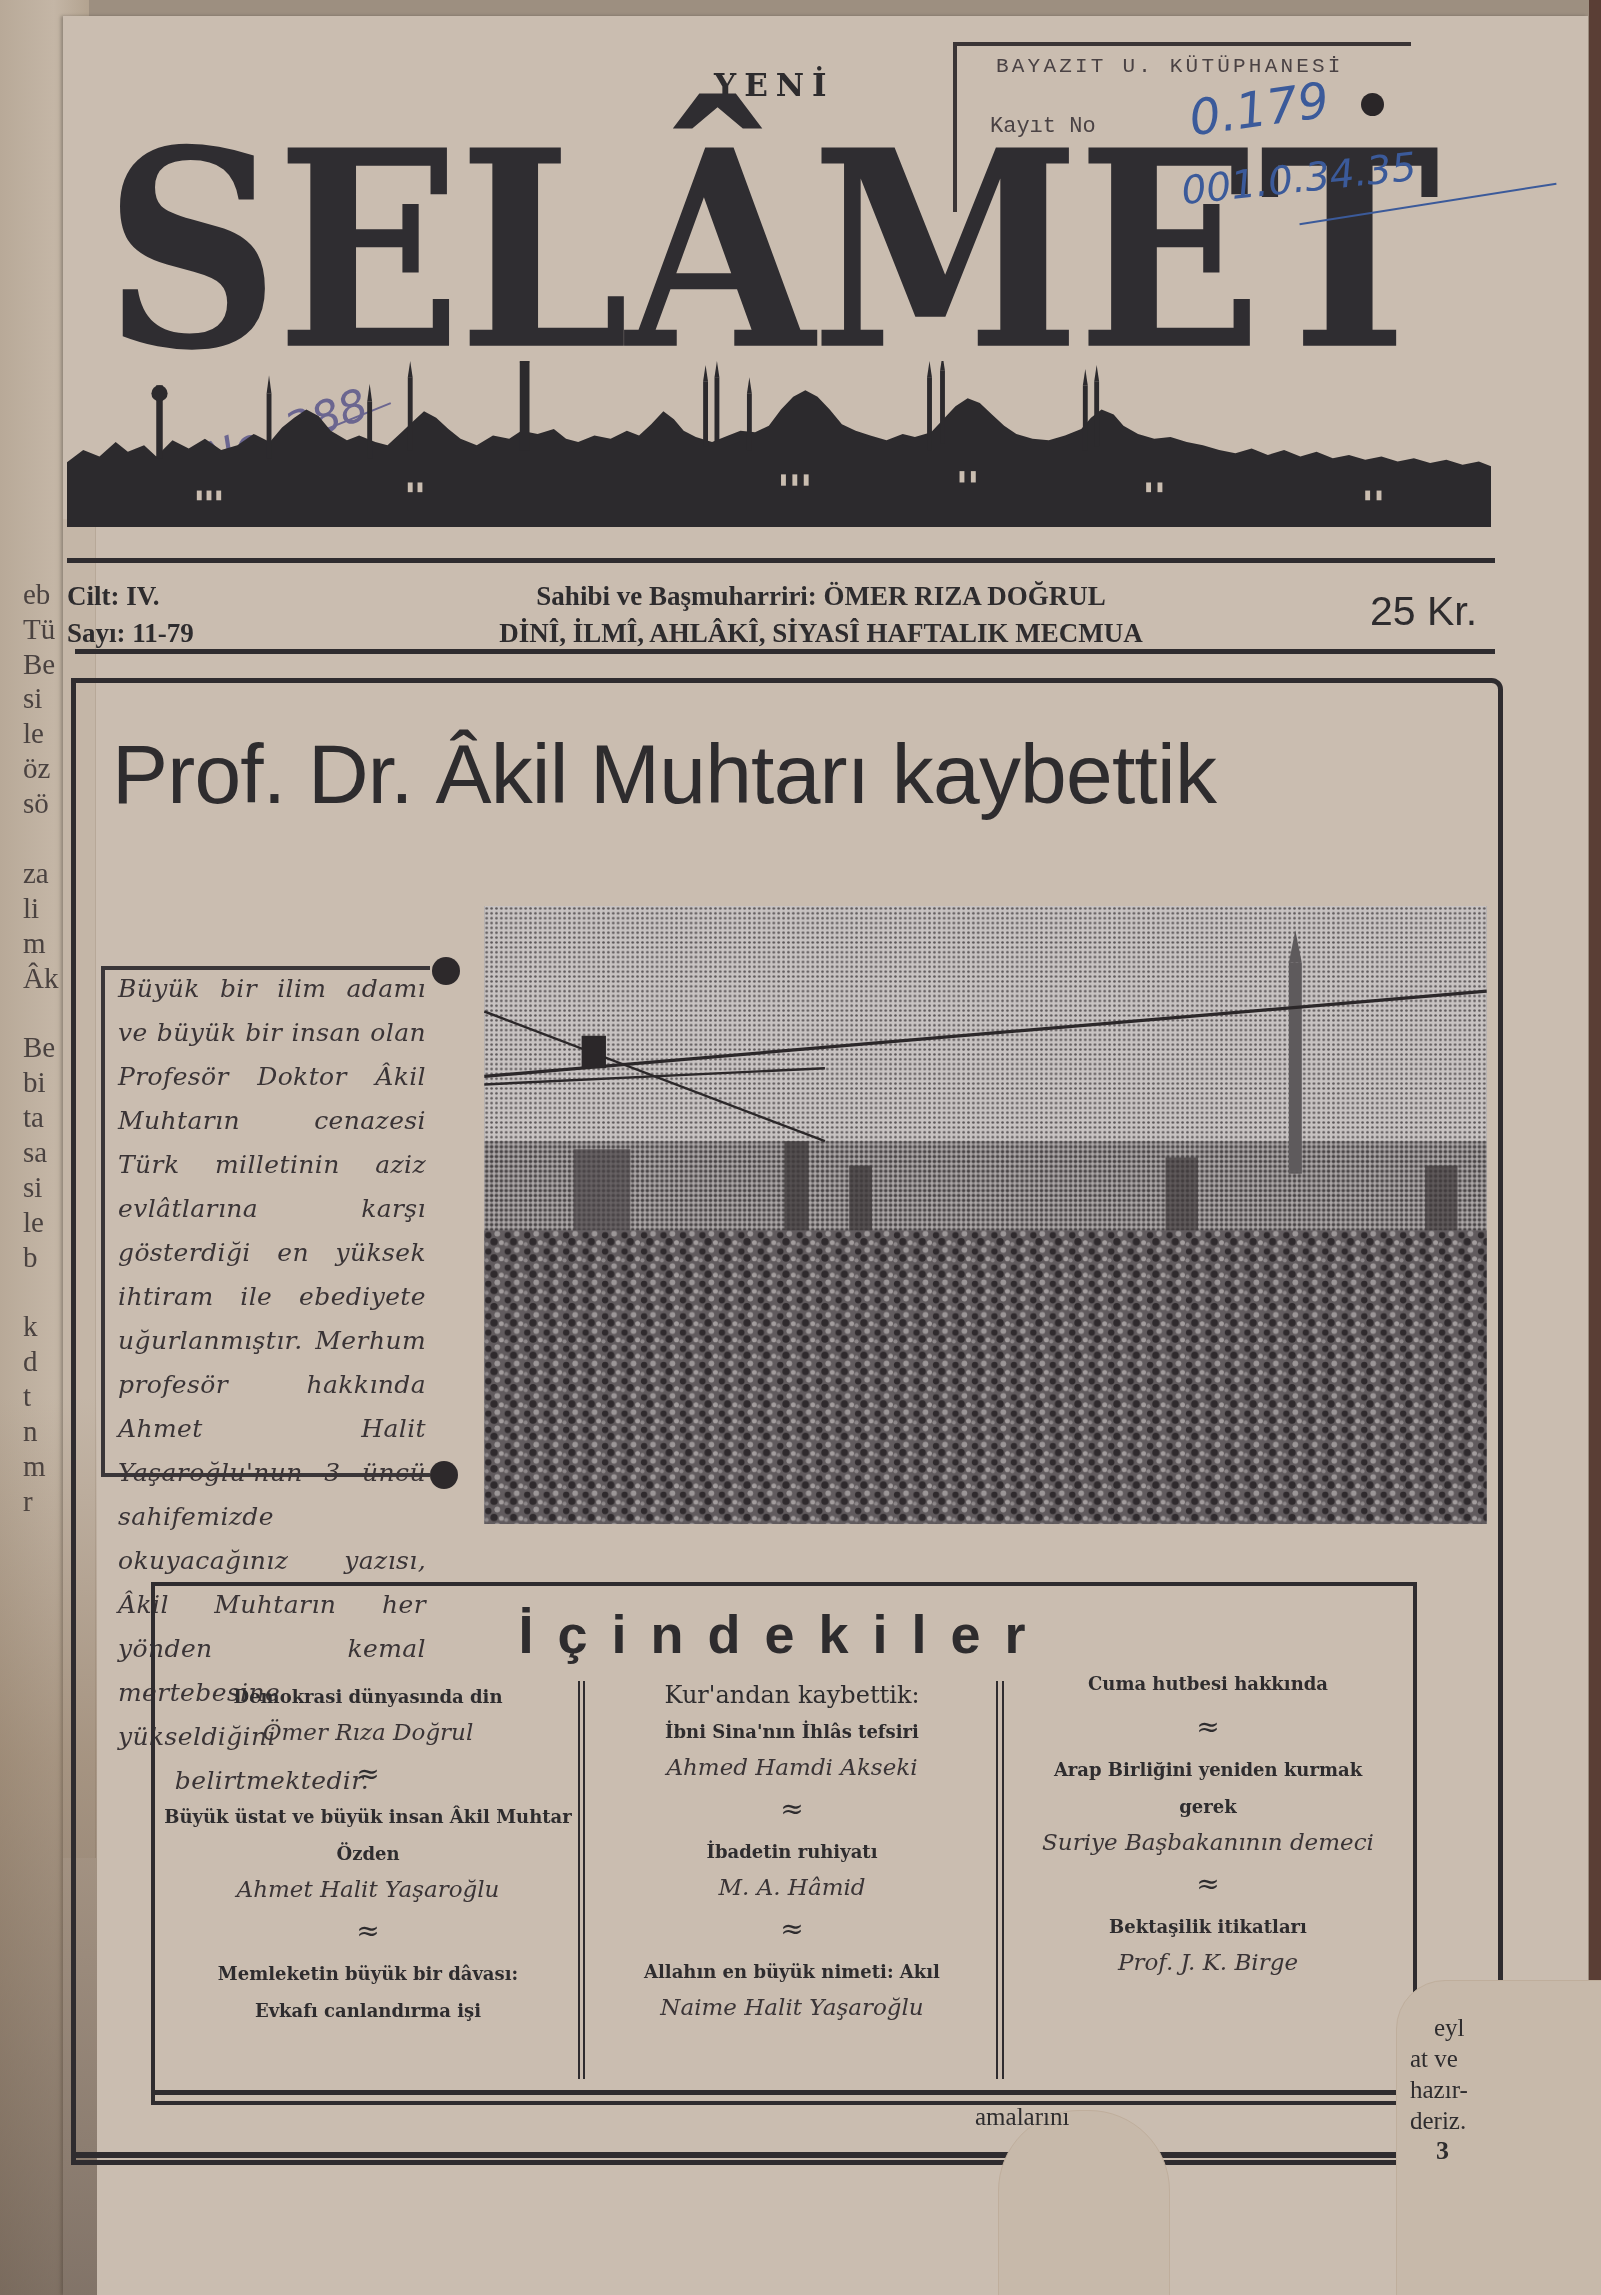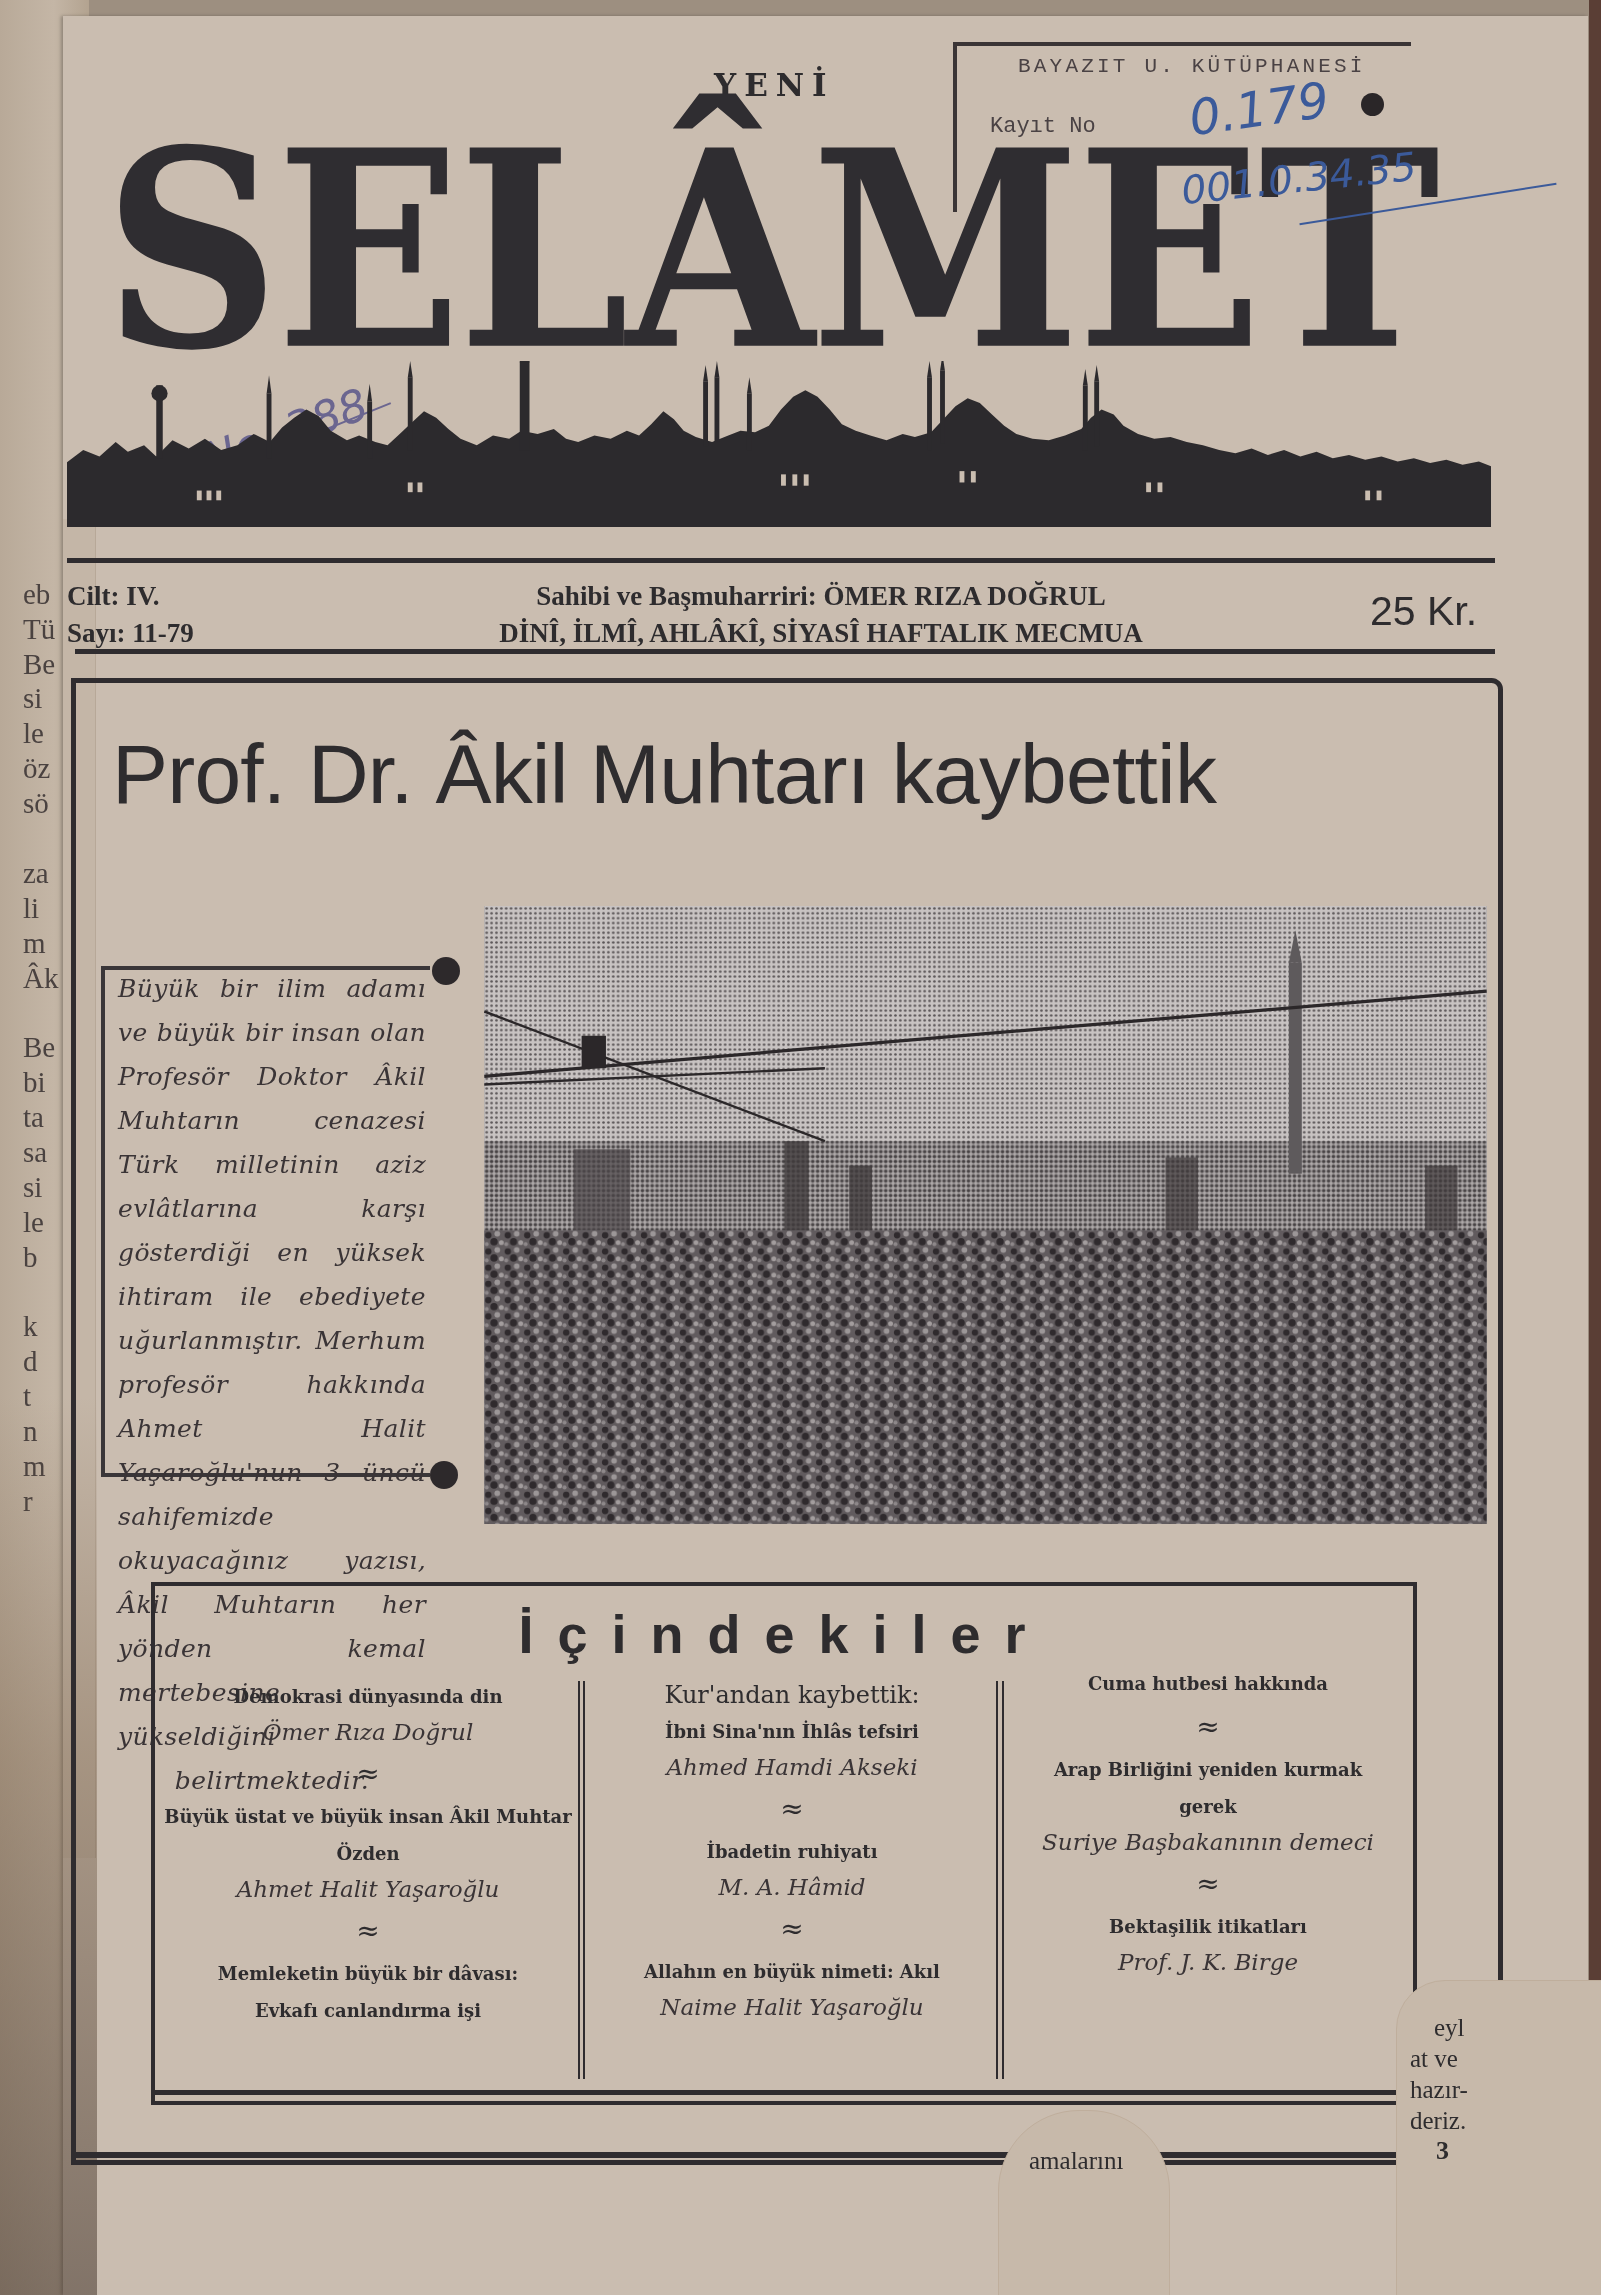--- a/index.html
+++ b/index.html
@@ -45,21 +45,21 @@
     font-family:"DejaVu Serif", serif; letter-spacing:-3.2px; color:#2f2d31;
     transform:scaleY(1.12); transform-origin:top left;
   }
   .skyline { left:67px; top:361px; width:1424px; height:166px; }
 
   
   .stamp {
     left:953px; top:42px; width:454px; height:166px;
     border-left:4px solid #3b3536; border-top:4px solid #3b3536;
   }
-  .stamp-label { left:1018px; top:55px; font-size:21px; letter-spacing:3.2px; color:#4a4244; font-family:"Liberation Mono", monospace; }
+  .stamp-label { left:996px; top:55px; font-size:21px; letter-spacing:3.2px; color:#4a4244; font-family:"Liberation Mono", monospace; }
   .stamp-kayit { left:990px; top:114px; font-size:22px; color:#4a4244; font-family:"Liberation Mono", monospace; }
   .stamp-dot { left:1361px; top:93px; width:23px; height:23px; border-radius:50%; background:#2a2628; }
   .hand-blue { color:#3b5a9a; font-family:"DejaVu Sans", sans-serif; font-style:italic; }
   .hand1 { left:1189px; top:81px; font-size:49px; transform:rotate(-8deg); }
   .hand2 { left:1181px; top:156px; font-size:39px; transform:rotate(-6deg); }
   .hand-line { left:1298px; top:203px; width:260px; height:2.4px; background:#3b5a9a; transform:rotate(-9deg); }
   .hand3 { left:199px; top:406px; font-size:44px; color:#6b6690; font-family:"DejaVu Sans", sans-serif; font-style:italic; transform:rotate(-20deg); }
   .hand3-line { left:227px; top:434px; width:170px; height:2.4px; background:#6b6690; transform:rotate(-22deg); }
 
   
@@ -335,21 +335,21 @@
     <div class="a">Prof. J. K. Birge</div>
   </div>
 </div>
 
 <div class="abs" style="left:151px; top:2090px; width:1266px; height:4.9px; background:#2f2c2f;"></div>
 <div class="abs footer-rule"></div>
 
 <div class="abs tear" style="left:998px; top:2110px; width:170px; height:186px; border-radius:81px 81px 0 0;"></div>
 <div class="abs tear" style="left:1396px; top:1980px; width:206px; height:316px; border-radius:49px 0 0 0;"></div>
 
-<div class="abs frag" style="left:1029px; top:2103px;margin-top:44px;">amalarını</div>
+<div class="abs frag" style="left:975px; top:2103px;">amalarını</div>
 <div class="abs frag" style="left:1410px; top:2012px; line-height:31px;">
   <div style="padding-left:24px;">eyl</div>
   <div>at ve</div>
   <div>hazır-</div>
   <div>deriz.</div>
 </div>
 <div class="abs frag" style="left:1436px; top:2136px; font-weight:bold; font-size:26px;">3</div>
 
 
 </body></html>

